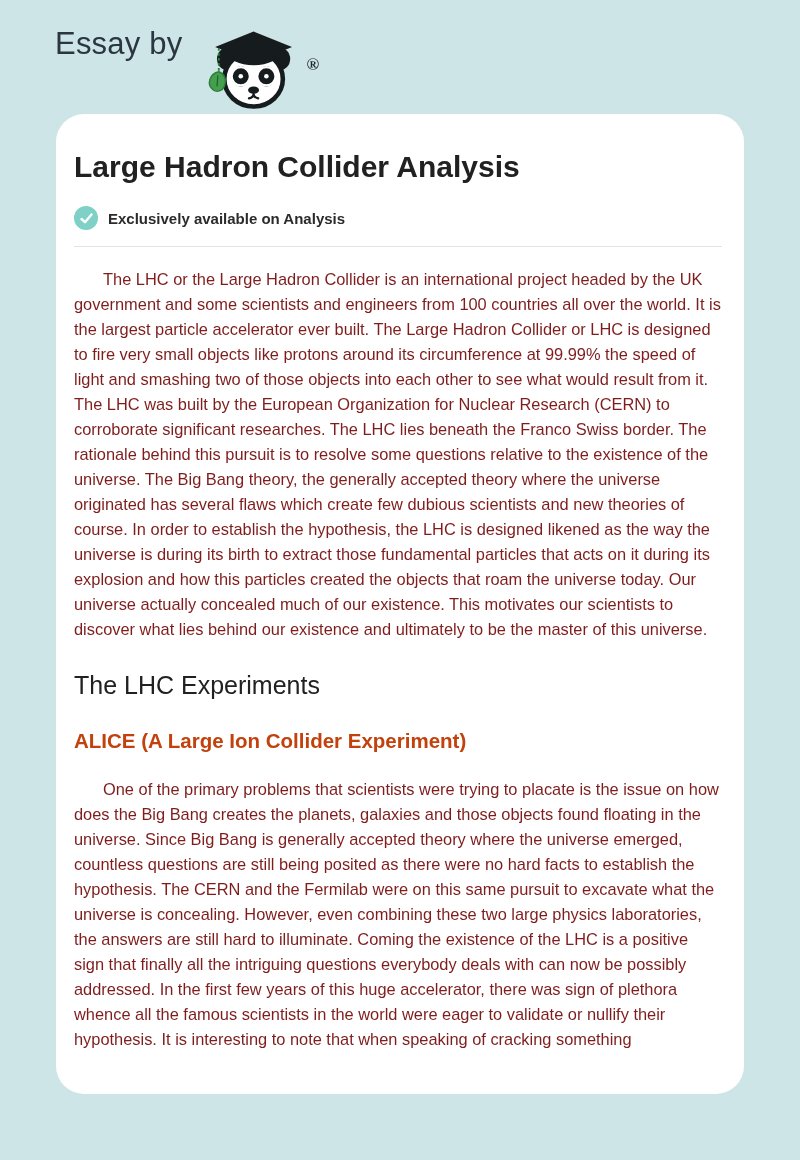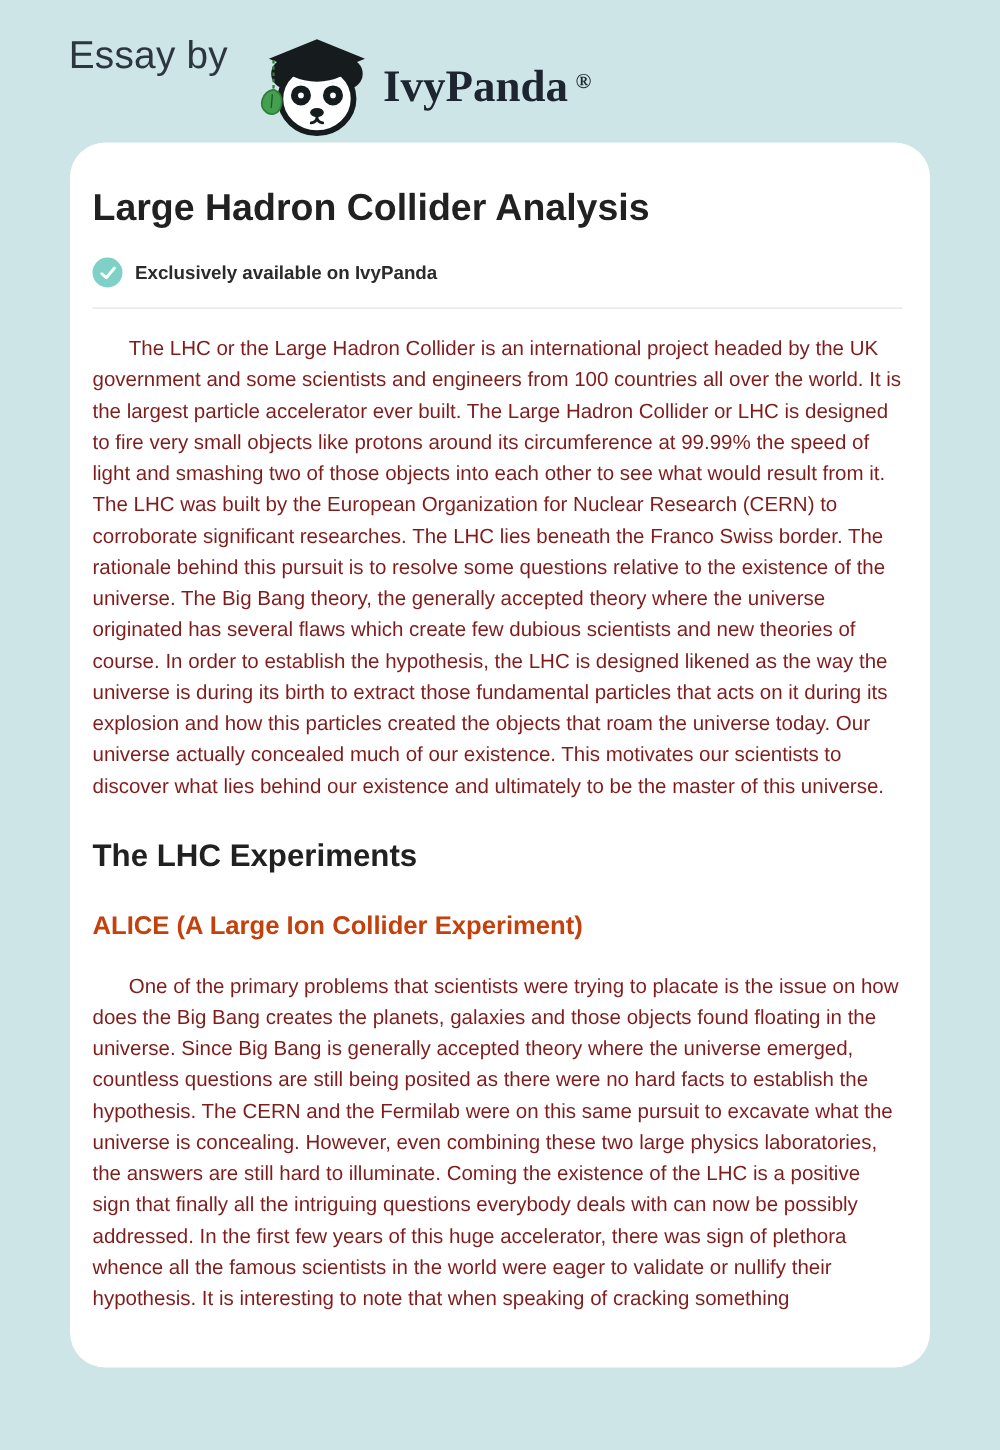--- a/index.html
+++ b/index.html
@@ -92,21 +92,21 @@
     margin-top: 20px;
     font-size: 16.4px;
     line-height: 25px;
     color: #7f1d1d;
     text-indent: 29px;
     width: 648px;
   }
   .section-heading {
     margin-top: 29px;
     font-size: 25px;
-    font-weight: 700;
+    font-weight: 400;
     color: #212121;
   }
   .subsection-heading {
     margin-top: 29px;
     font-size: 20.5px;
     font-weight: 700;
     color: #c2410c;
   }
   .alice-paragraph { margin-top: 24px; }
 </style>
@@ -139,35 +139,34 @@
 
         <path d="M18 23 L60 6 L102 23 L60 40 Z" fill="#161b1e"></path>
         <path d="M38 31 L38 38 Q60 48 82 38 L82 31 Z" fill="#161b1e"></path>
 
         <path d="M22 24 L22 52" stroke="#2e7d3b" stroke-width="2" stroke-dasharray="3,2.5"></path>
 
         <path d="M22 50 C 12 52, 8 64, 16 70 C 20 73, 26 71, 28 66 C 31 58, 28 52, 22 50 Z" fill="#44a04e" stroke="#2e7d3b" stroke-width="1.5"></path>
         <path d="M21 54 L20 66" stroke="#1d5c28" stroke-width="1.2"></path>
       </svg>
     </span>
-    <span class="brand-name">IvyPanda</span>
       <span class="brand-reg">®</span>
   </span>
 </header>
 
 <main class="essay-card">
   <h1 class="essay-title">Large Hadron Collider Analysis</h1>
 
   <div class="badge-row">
     <span class="check-circle">
       <svg viewBox="0 0 13 11" xmlns="http://www.w3.org/2000/svg">
         <path d="M1.5 6 L5 9.2 L11.5 1.5" fill="none" stroke="#ffffff" stroke-width="2.4" stroke-linecap="round" stroke-linejoin="round"></path>
       </svg>
     </span>
-    <span class="badge-text">Exclusively available on IvyPanda</span>
+    <span class="badge-text">Exclusively available on Analysis</span>
   </div>
 
   <hr class="divider">
 
   <p class="body-paragraph">The LHC or the Large Hadron Collider is an international project headed by the UK government and some scientists and engineers from 100 countries all over the world. It is the largest particle accelerator ever built. The Large Hadron Collider or LHC is designed to fire very small objects like protons around its circumference at 99.99% the speed of light and smashing two of those objects into each other to see what would result from it. The LHC was built by the European Organization for Nuclear Research (CERN) to corroborate significant researches. The LHC lies beneath the Franco Swiss border. The rationale behind this pursuit is to resolve some questions relative to the existence of the universe. The Big Bang theory, the generally accepted theory where the universe originated has several flaws which create few dubious scientists and new theories of course. In order to establish the hypothesis, the LHC is designed likened as the way the universe is during its birth to extract those fundamental particles that acts on it during its explosion and how this particles created the objects that roam the universe today. Our universe actually concealed much of our existence. This motivates our scientists to discover what lies behind our existence and ultimately to be the master of this universe.</p>
 
   <h2 class="section-heading">The LHC Experiments</h2>
 
   <h3 class="subsection-heading">ALICE (A Large Ion Collider Experiment)</h3>
 

